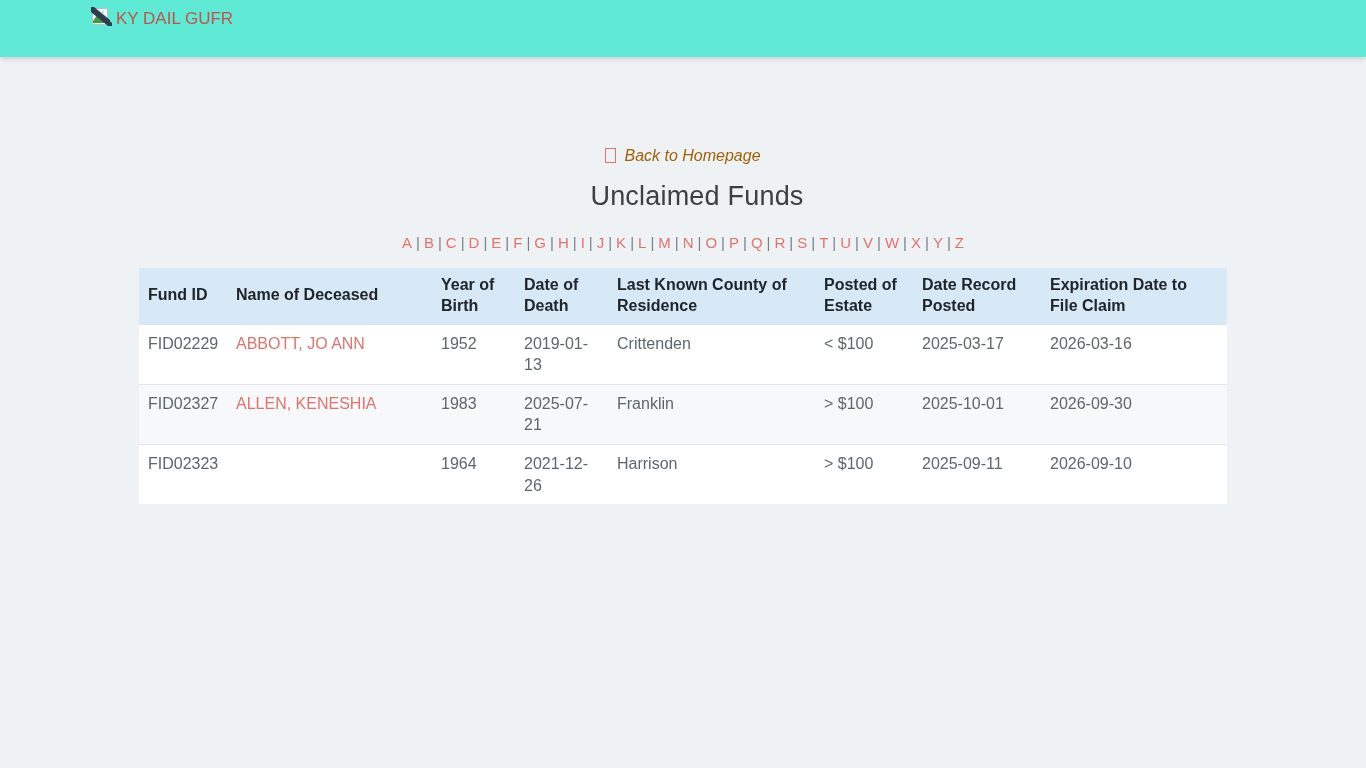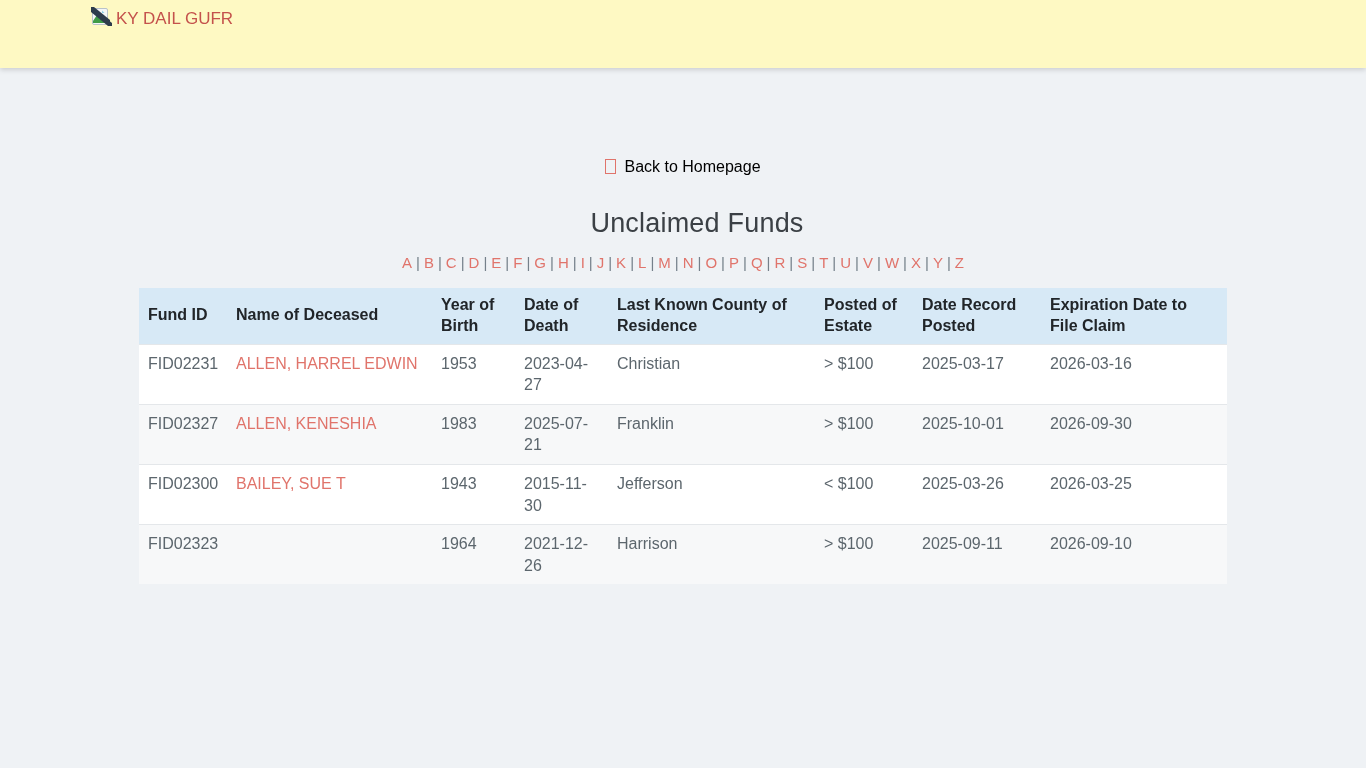--- a/index.html
+++ b/index.html
@@ -5,52 +5,53 @@
   * { box-sizing: border-box; margin: 0; padding: 0; }
   html, body {
     width: 1366px; height: 768px; overflow: hidden;
     background: #eff2f5;
     font-family: "Liberation Sans", sans-serif;
     font-size: 16px;
     color: #5c666d;
   }
   
   .navbar {
-    height: 68px; background: #fef9c3;
+    height: 57px; background: #5eead4;
     box-shadow: 0 2px 5px rgba(0,0,0,.15);
     position: relative;
     text-align: center;
   }
   .brand {
     position: absolute; left: 91px; top: 7px;
     display: flex; align-items: center; gap: 2px;
     text-decoration: none;
     color: #c4524c; font-size: 17px;
   }
   .brand .img-icon { display: inline-block; margin-right: 2px; }
   
   .main { text-align: center; }
   .back-link {
     display: inline-block; margin-top: 90px;
-    color: #000000; font-size: 16px; text-decoration: none;
+    color: #a16207; font-size: 16px; text-decoration: none;
     cursor: pointer;
+    font-style: italic;
   }
   .tofu-box {
     display: inline-block; width: 11px; height: 15px;
     border: 1.5px solid #e0746b; margin-right: 8px;
     vertical-align: -2px;
   }
   .page-title {
-    margin-top: 32px;
+    margin-top: 16px;
     font-size: 27px; font-weight: 500; color: #3b4045;
     letter-spacing: .2px;
     padding-left: 28px;
   }
   .alphabet {
-    margin-top: 15px; font-size: 15px; color: #75808a;
+    margin-top: 22px; font-size: 15px; color: #75808a;
   }
   .alphabet a {
     color: #e0746b; text-decoration: none; cursor: pointer;
     padding: 0 1px;
   }
   .alphabet .sep { color: #75808a; padding: 0 3px; }
   
   table.funds {
     width: 1088px; margin: 17px auto 0 auto;
     border-collapse: collapse; table-layout: fixed;
@@ -114,49 +115,38 @@
           <th>Year of Birth</th>
           <th>Date of Death</th>
           <th>Last Known County of Residence</th>
           <th>Posted of Estate</th>
           <th>Date Record Posted</th>
           <th>Expiration Date to File Claim</th>
         </tr>
     </thead>
     <tbody id="table-body">
         <tr>
-          <td>FID02231</td>
-          <td><a class="name-link">ALLEN, HARREL EDWIN</a></td>
-          <td>1953</td>
-          <td>2023-04-
-27</td>
-          <td>Christian</td>
-          <td>&gt; $100</td>
+          <td>FID02229</td>
+          <td><a class="name-link">ABBOTT, JO ANN</a></td>
+          <td>1952</td>
+          <td>2019-01-13</td>
+          <td>Crittenden</td>
+          <td>&lt; $100</td>
           <td>2025-03-17</td>
           <td>2026-03-16</td>
         </tr>
         <tr>
           <td>FID02327</td>
           <td><a class="name-link">ALLEN, KENESHIA</a></td>
           <td>1983</td>
           <td>2025-07-21</td>
           <td>Franklin</td>
           <td>&gt; $100</td>
           <td>2025-10-01</td>
           <td>2026-09-30</td>
-        </tr>
-        <tr>
-          <td>FID02300</td>
-          <td><a class="name-link">BAILEY, SUE T</a></td>
-          <td>1943</td>
-          <td>2015-11-30</td>
-          <td>Jefferson</td>
-          <td>&lt; $100</td>
-          <td>2025-03-26</td>
-          <td>2026-03-25</td>
         </tr>
         <tr>
           <td>FID02323</td>
           <td></td>
           <td>1964</td>
           <td>2021-12-26</td>
           <td>Harrison</td>
           <td>&gt; $100</td>
           <td>2025-09-11</td>
           <td>2026-09-10</td>

